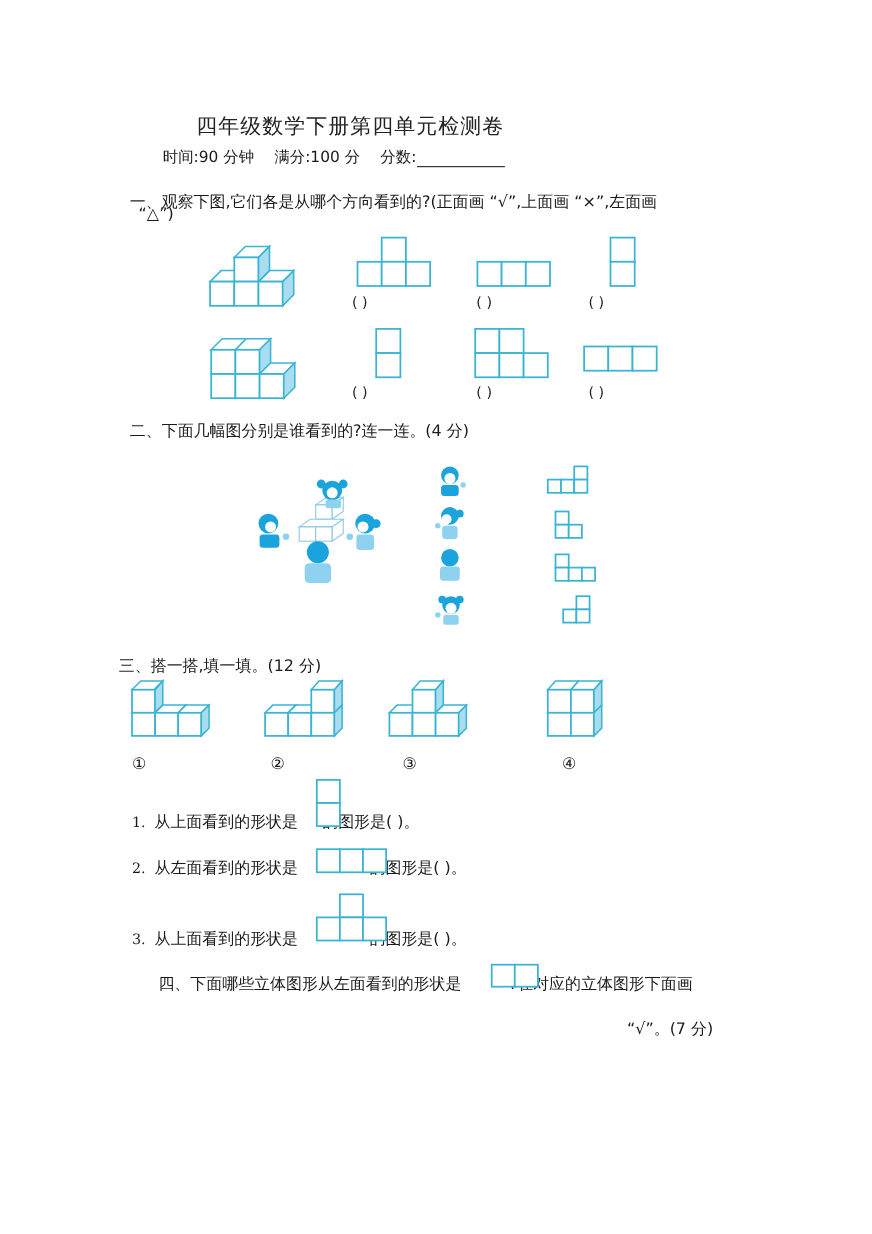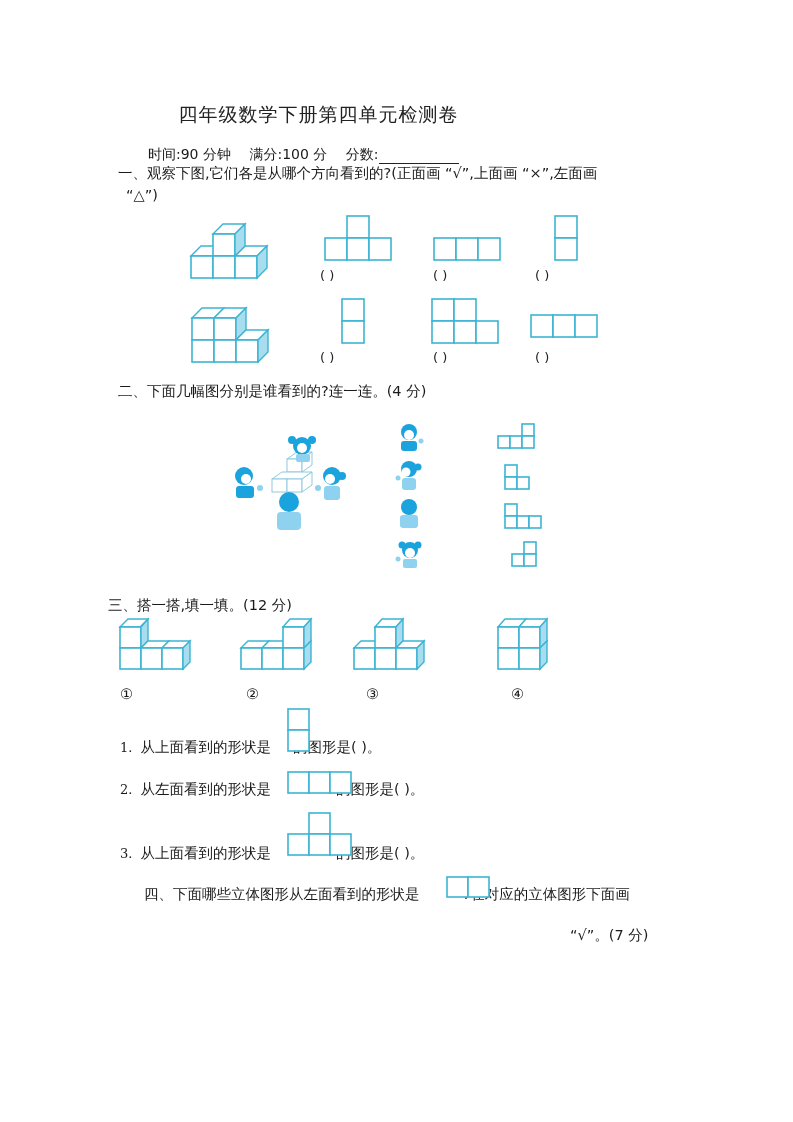--- a/index.html
+++ b/index.html
@@ -1,21 +1,21 @@
 <!DOCTYPE html>
 <html><head>
 <meta charset="utf-8">
 <style>
   html, body { margin: 0; padding: 0; background: #ffffff; }
   body { width: 793px; height: 1122px; position: relative; overflow: hidden;
          font-family: "DejaVu Sans", "Liberation Sans", sans-serif; color: #1a1a1a; }
   .abs { position: absolute; }
   .title { left: 0; width: 637px; top: 102px; text-align: center;
            font-family: "DejaVu Serif", "Liberation Serif", serif; font-size: 19px; letter-spacing: 1px; color: #222; }
-  .meta { top: 134px; left: 148px; font-size: 14px; white-space: nowrap; margin-top: 12px; }
+  .meta { top: 134px; left: 148px; font-size: 14px; white-space: nowrap; }
   .meta span { margin-right: 14px; }
   .meta .blank { display: inline-block; width: 80px; border-bottom: 1px solid #222; height: 14px; vertical-align: bottom; margin-right: 0; }
   .qtext { font-size: 14.5px; white-space: nowrap; }
   .paren { font-size: 13px; color: #222; }
   svg { overflow: visible; }
   .line { stroke: #3bb4d3; stroke-width: 1.6; fill: #fff; }
   .shade { stroke: #3bb4d3; stroke-width: 1.4; fill: #a8dcef; }
   .top { stroke: #3bb4d3; stroke-width: 1.4; fill: #fff; }
   .grid rect { fill: #fff; stroke: #3bb4d3; stroke-width: 1.6; }
   .kid-blue { fill: #1aa3dc; }
@@ -25,21 +25,21 @@
 <body>
 
 <div class="abs title">四年级数学下册第四单元检测卷</div>
 
 <div class="abs meta">
   <span>时间:90 分钟</span>
   <span>满分:100 分</span>
   <span style="margin-right:0">分数:</span><span class="blank"></span>
 </div>
 
-<div class="abs qtext" style="left:118px;top:164px;">一、观察下图,它们各是从哪个方向看到的?(正面画 “√”,上面画 “×”,左面画</div>
+<div class="abs qtext" style="left:118px;top:174px;">一、观察下图,它们各是从哪个方向看到的?(正面画 “√”,上面画 “×”,左面画</div>
 <div class="abs qtext" style="left:126px;top:187px;">“△”)</div>
 
 <svg class="abs" style="left:189px;top:226px;" width="80" height="58">
 
   <polygon class="top" points="2,30 12,20 34,20 24,30"></polygon>
   <polygon class="top" points="46,30 56,20 78,20 68,30"></polygon>
 
   <polygon class="top" points="24,8 34,-2 56,-2 46,8"></polygon>
   <rect class="line" x="24" y="8" width="22" height="22"></rect>
   <polygon class="shade" points="46,8 56,-2 56,20 46,30"></polygon>

